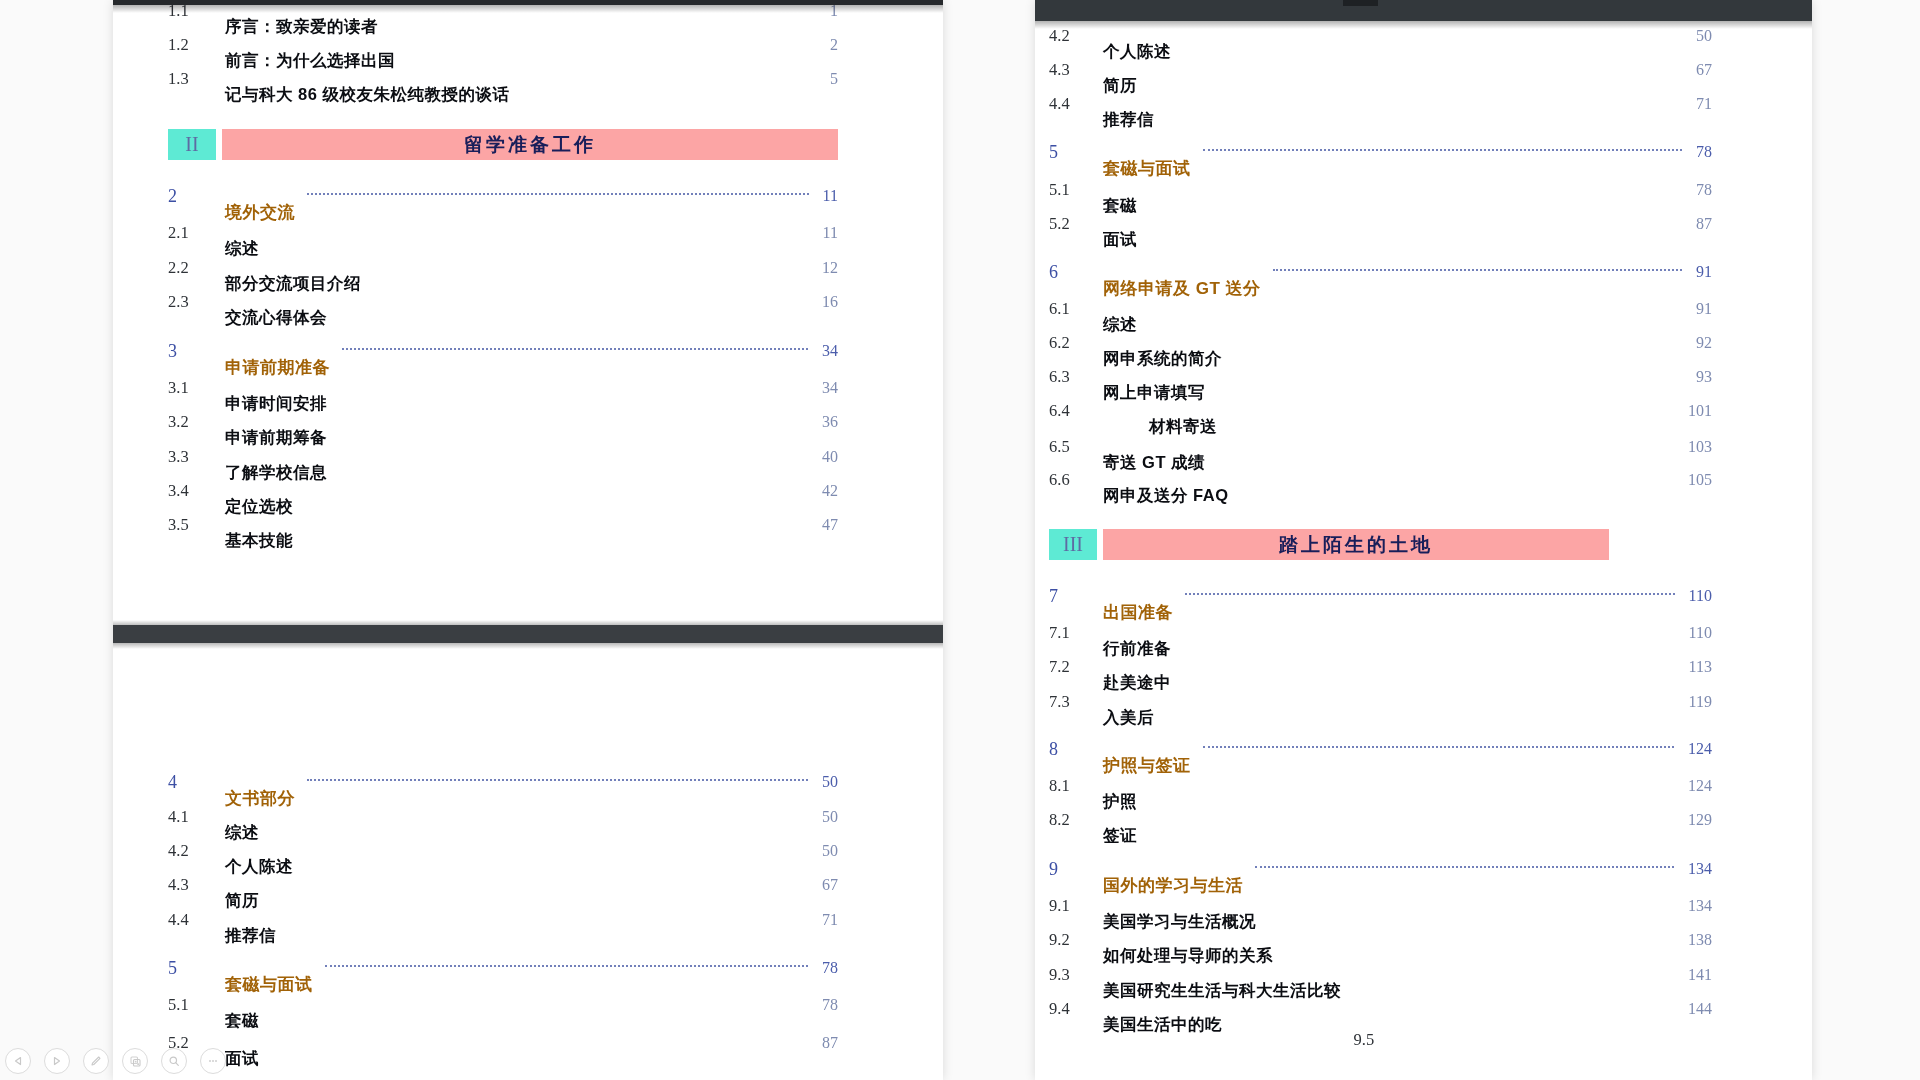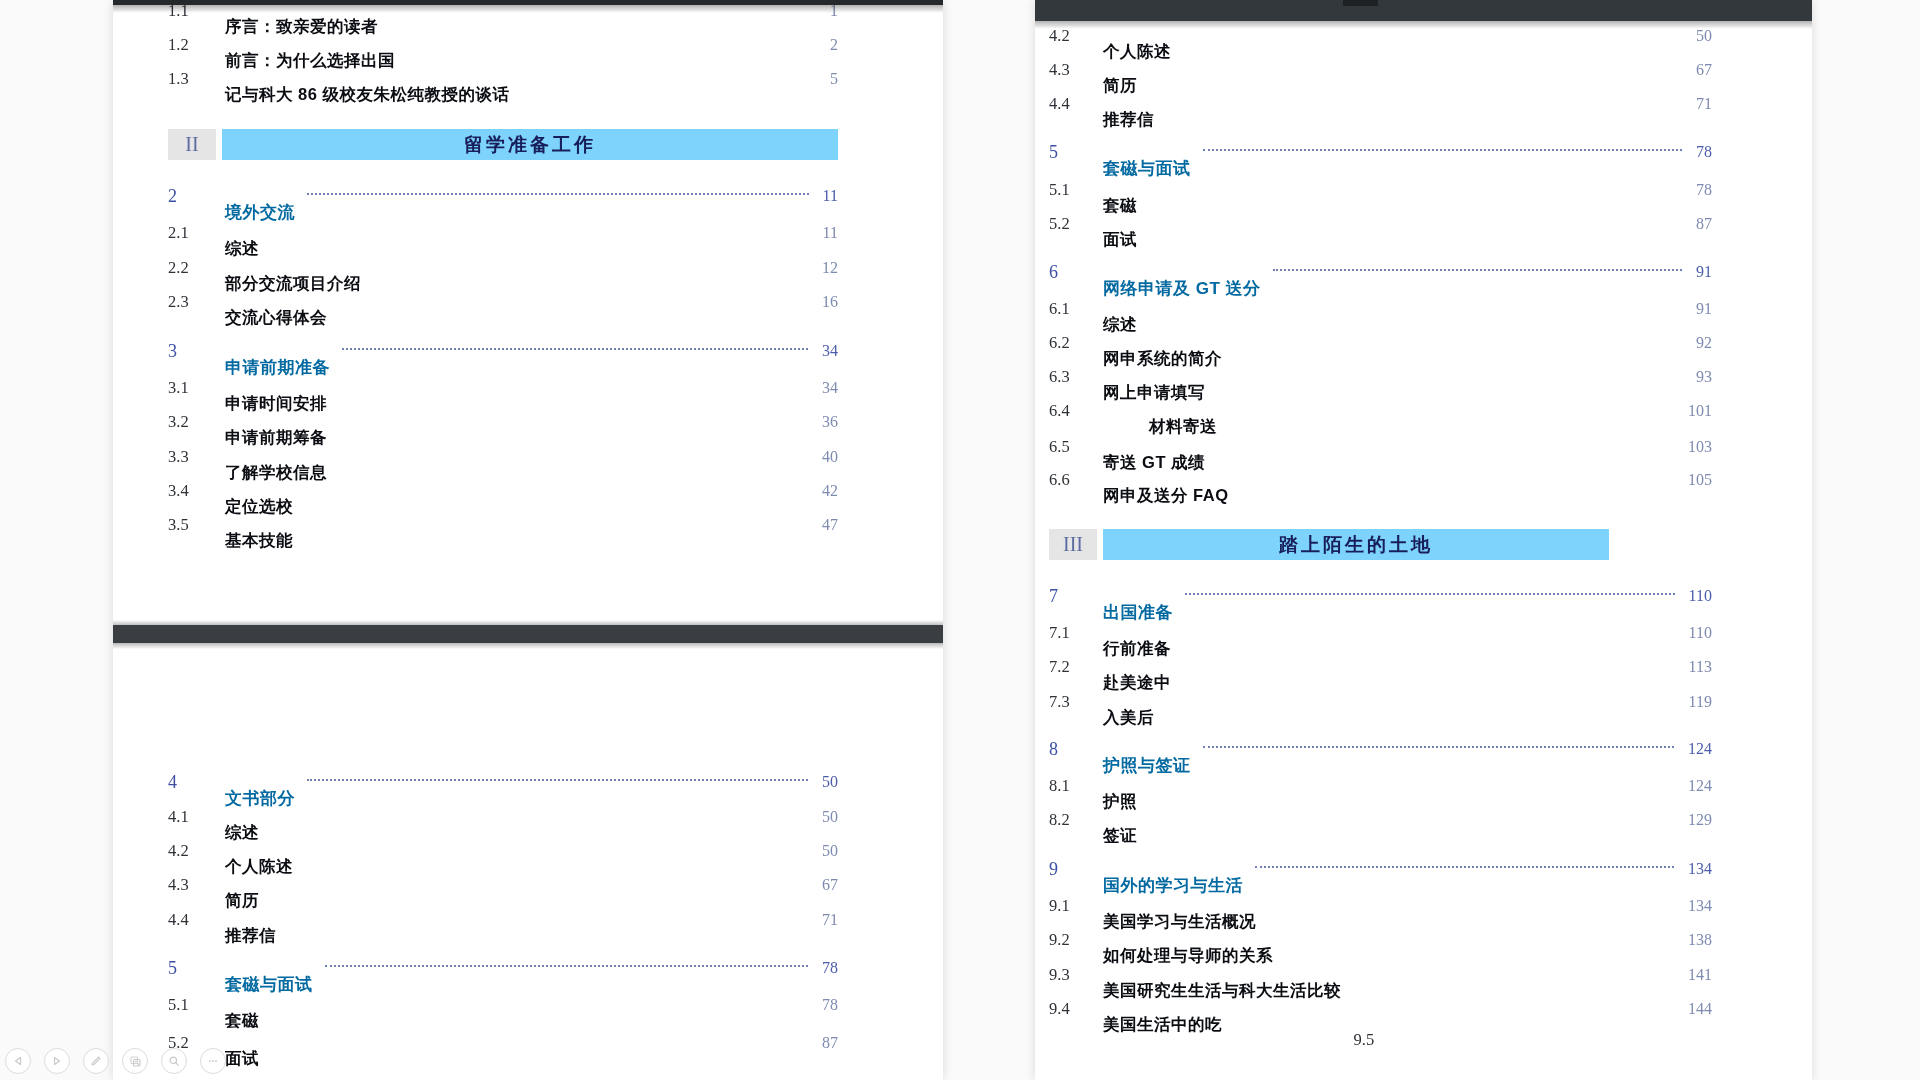--- a/index.html
+++ b/index.html
@@ -48,38 +48,38 @@
   #left-col .toc-num{width:57px;}
   #right-col .toc-num{width:54px;}
   .toc-title{
     font-weight:bold;font-size:16.5px;color:#0b0d12;letter-spacing:.5px;white-space:nowrap;margin-top:32px;
   }
   .toc-page{
     font-family:"Liberation Serif","DejaVu Serif",serif;
     font-size:16px;color:#7e8bb0;margin-left:auto;flex:0 0 auto;
   }
   .toc-row.chapter .toc-num{color:#3c4fa4;font-size:18px;}
-  .toc-row.chapter .toc-title{color:#0369a1;font-size:17px;}
+  .toc-row.chapter .toc-title{color:#a16207;font-size:17px;}
   .toc-row.chapter .toc-page{color:#4b5dab;margin-left:12px;}
   .leaders{
     flex:1 1 auto;height:1px;margin:0 2px 6px 12px;
     border-bottom:2px dotted #7280ba;
   }
   
   .part-row{
     position:absolute;height:31px;display:flex;gap:6px;cursor:pointer;
   }
   #left-col .part-row{left:55px;width:670px;}
   #right-col .part-row{left:14px;width:560px;}
   .part-box{
-    flex:0 0 48px;background:#e5e5e5;display:flex;align-items:center;justify-content:center;
+    flex:0 0 48px;background:#5eead4;display:flex;align-items:center;justify-content:center;
     font-family:"Liberation Serif","DejaVu Serif",serif;font-size:20px;color:#5e6ba3;
   }
   .part-bar{
-    flex:1 1 auto;background:#7dd3fc;display:flex;align-items:center;justify-content:center;
+    flex:1 1 auto;background:#fca5a5;display:flex;align-items:center;justify-content:center;
     font-weight:bold;font-size:19px;color:#181e5a;letter-spacing:3px;
   }
   
   #controls{position:absolute;left:0;top:1048px;height:28px;}
   .ctl-btn{
     position:absolute;top:0;width:26px;height:26px;border-radius:50%;
     border:1.2px solid #dcdcdc;background:rgba(255,255,255,.92);
     display:flex;align-items:center;justify-content:center;box-sizing:border-box;
     cursor:pointer;padding:0;
   }

